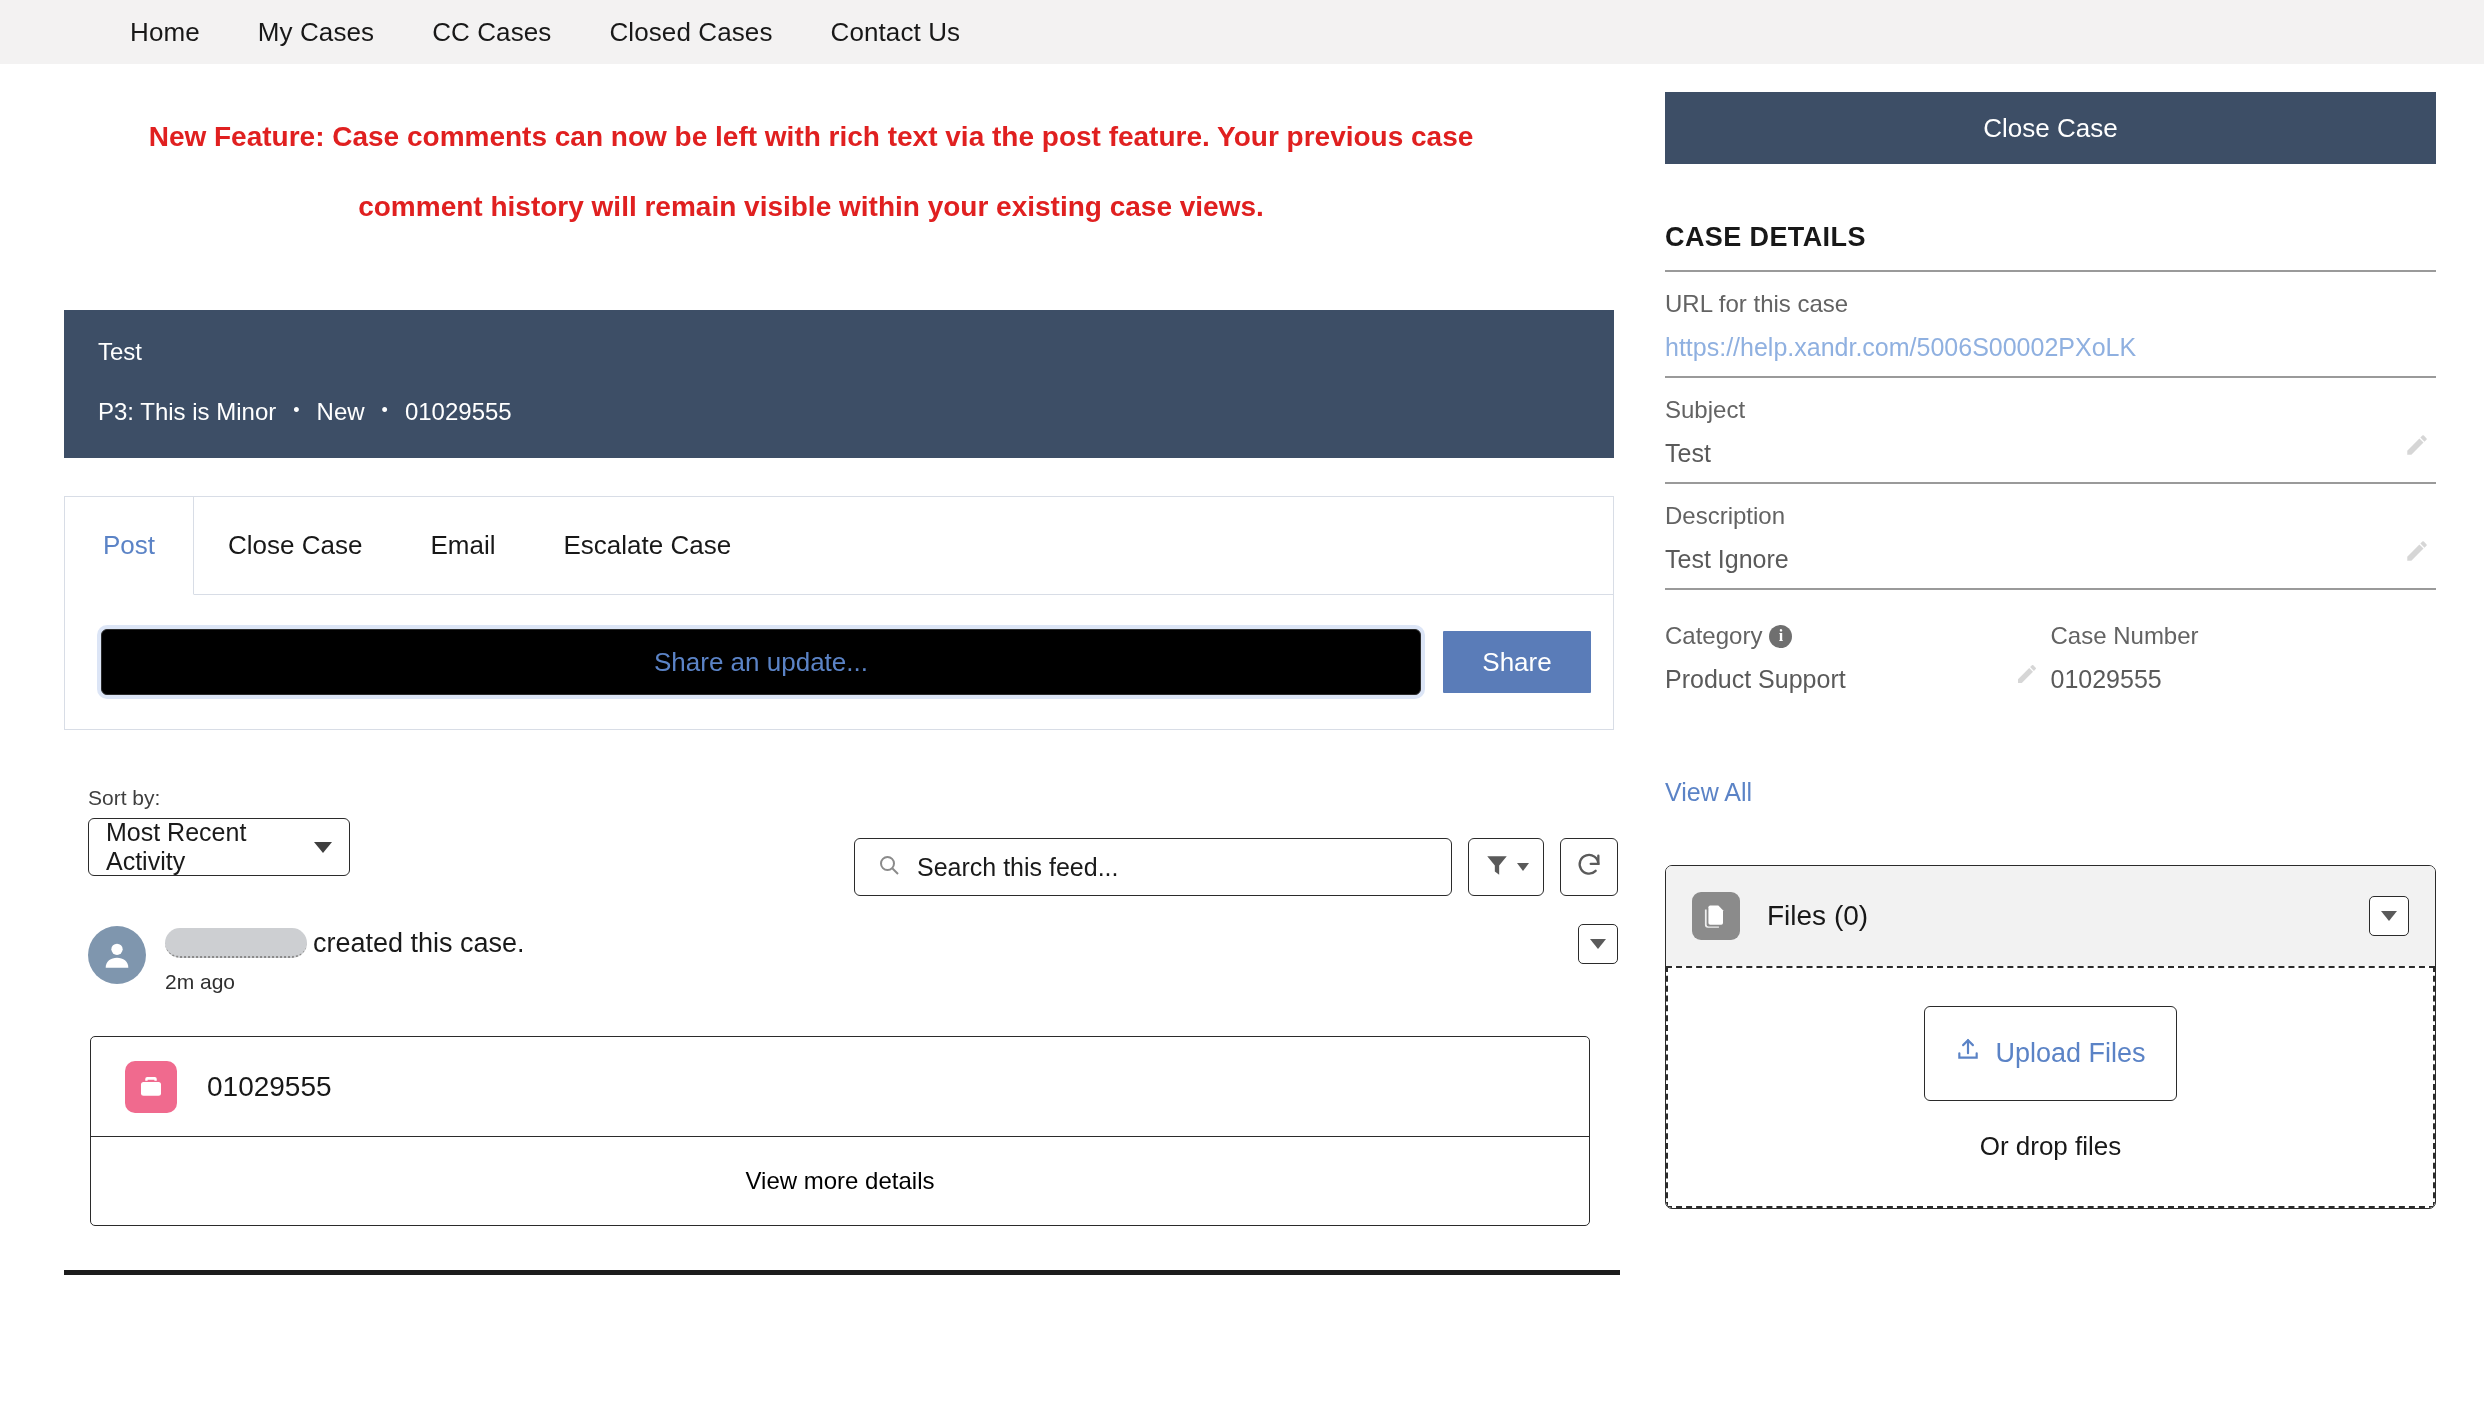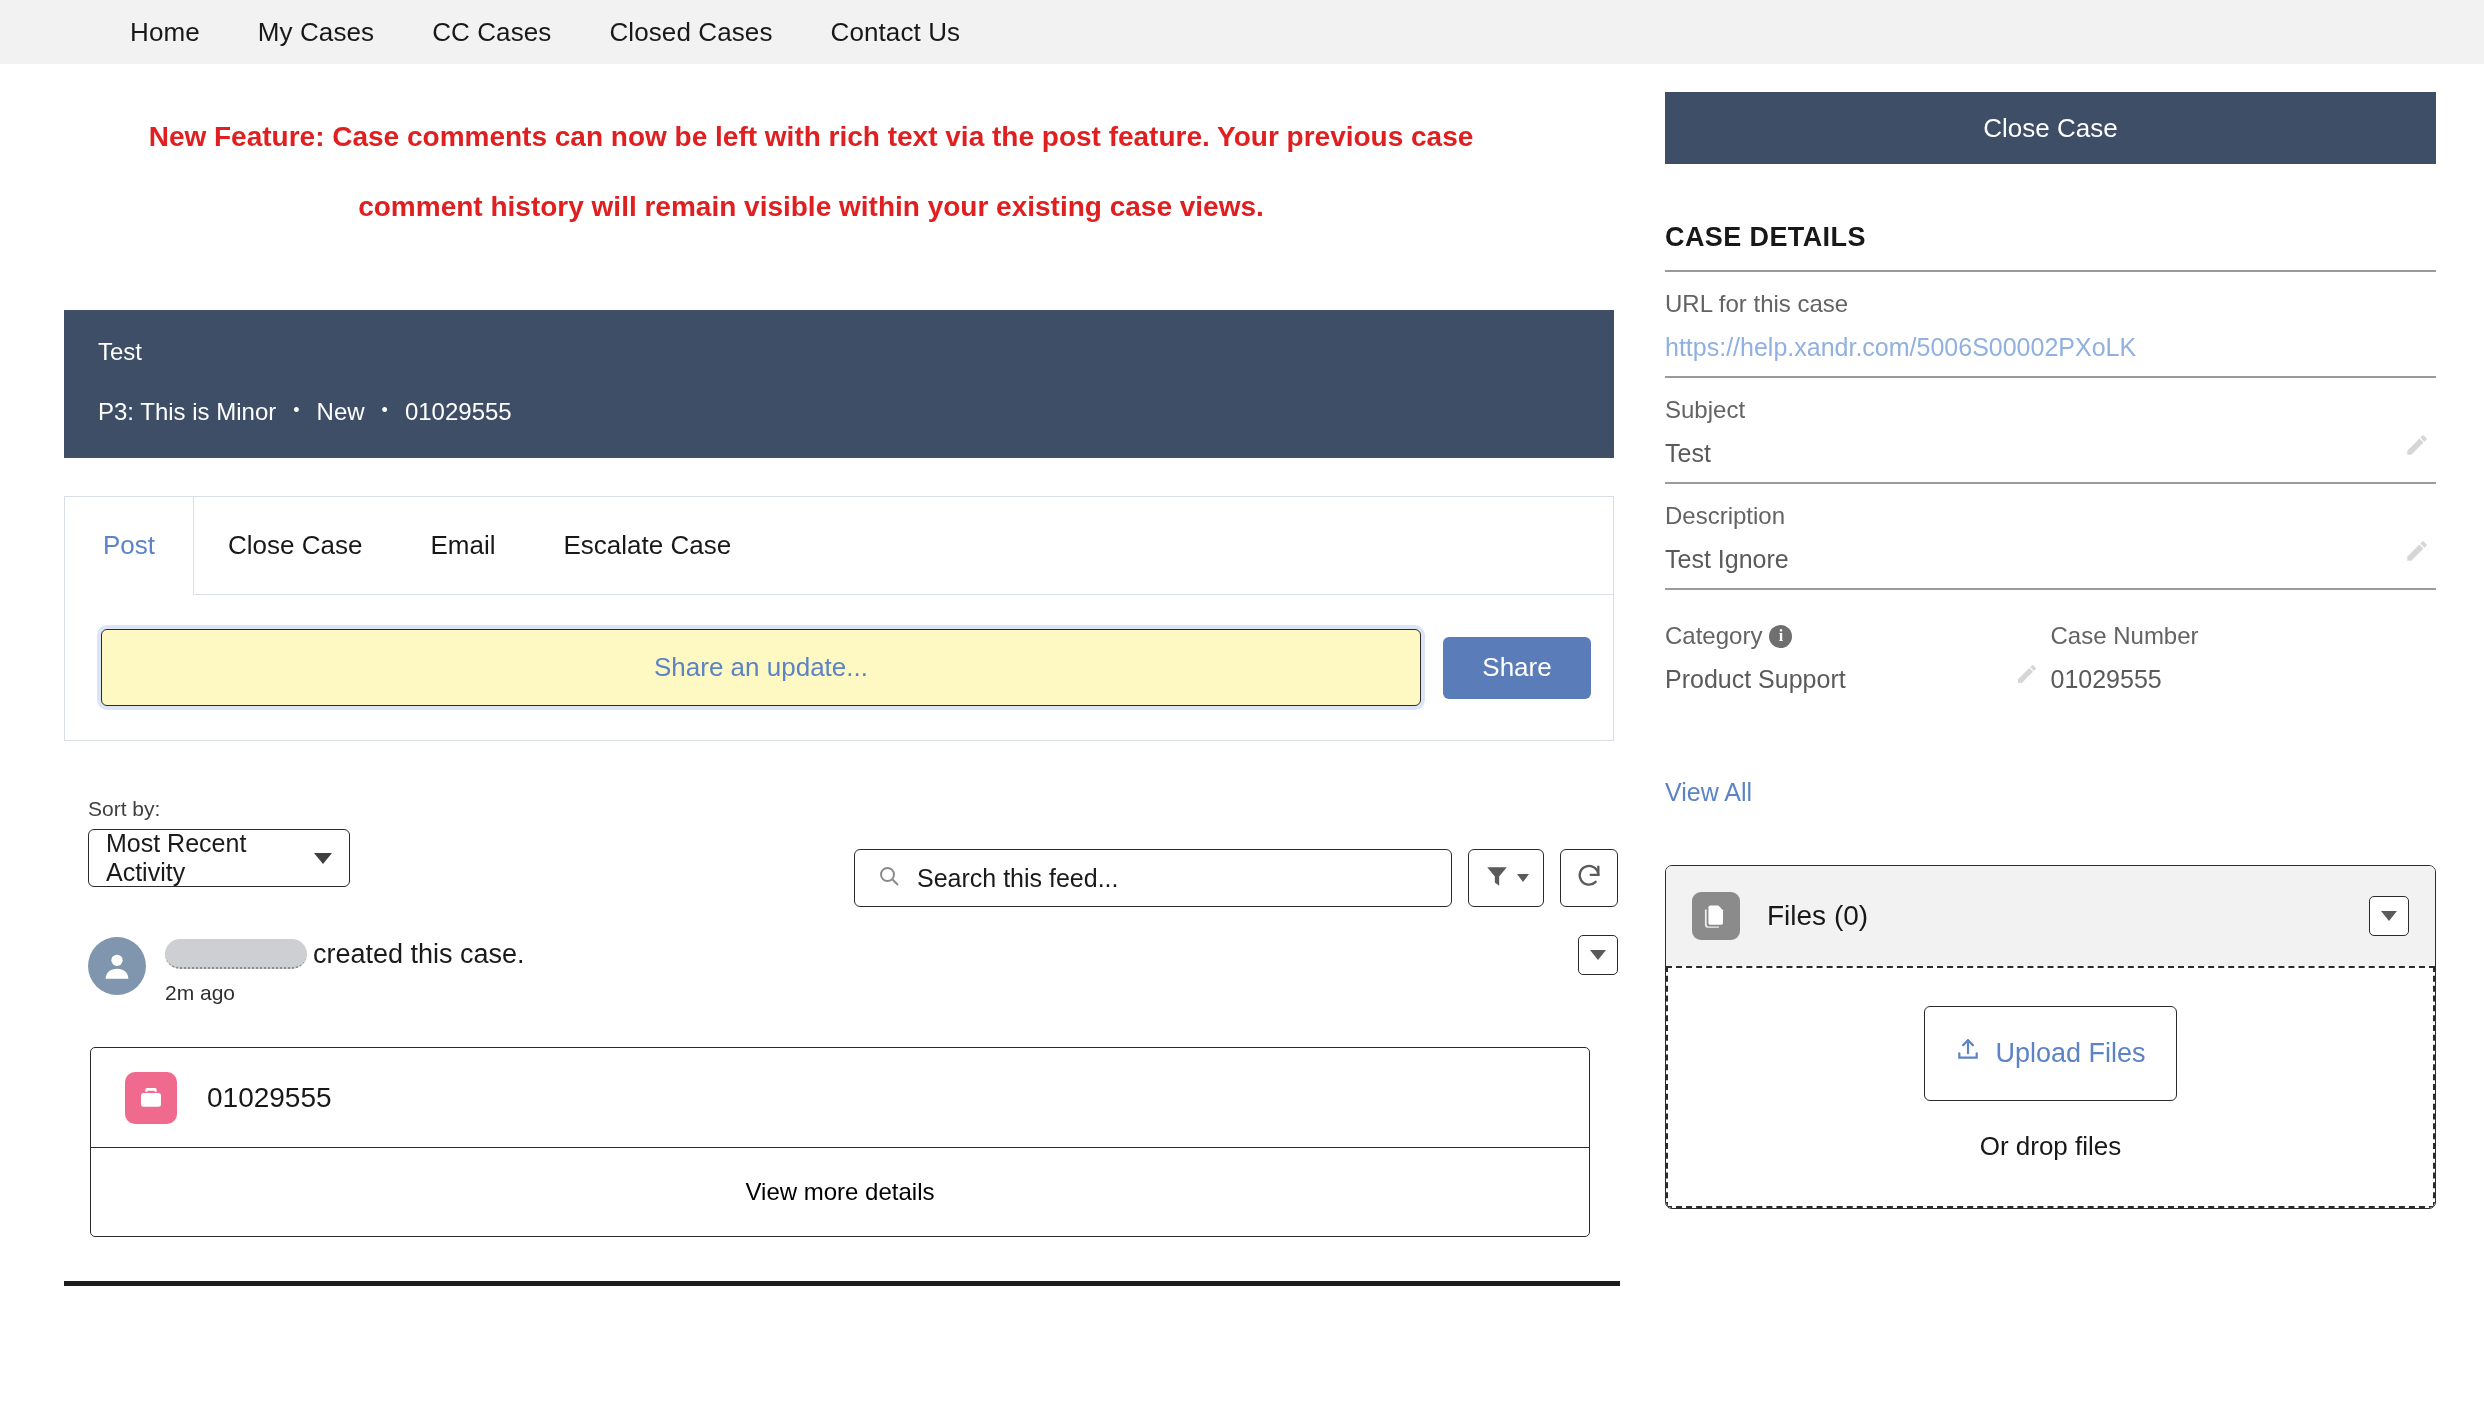--- a/index.html
+++ b/index.html
@@ -119,38 +119,38 @@
     border-bottom: 1px solid #d8dde6;
   }
   .share-row {
     display: flex;
     align-items: center;
     padding: 34px 22px 34px 36px;
     gap: 22px;
   }
   .share-input {
     flex: 1 1 auto;
-    height: 77px;
+    height: 66px;
     border: 1px solid #2b2b2b;
     border-radius: 6px;
-    background: #fef9c3;
+    background: #000000;
     box-shadow: 0 0 0 4px rgba(140,170,225,0.30);
     display: flex;
     align-items: center;
     justify-content: center;
     font-size: 26px;
     color: #5b83c6;
     cursor: text;
   }
   .share-btn {
     width: 148px;
     height: 62px;
     background: #5a7cb8;
     border: none;
-    border-radius: 6px;
+    border-radius: 1px;
     color: #ffffff;
     font-size: 26px;
     font-family: inherit;
     cursor: pointer;
   }
 
   
   .feed-controls {
     margin: 56px 0 0 88px;
     width: 1530px;

